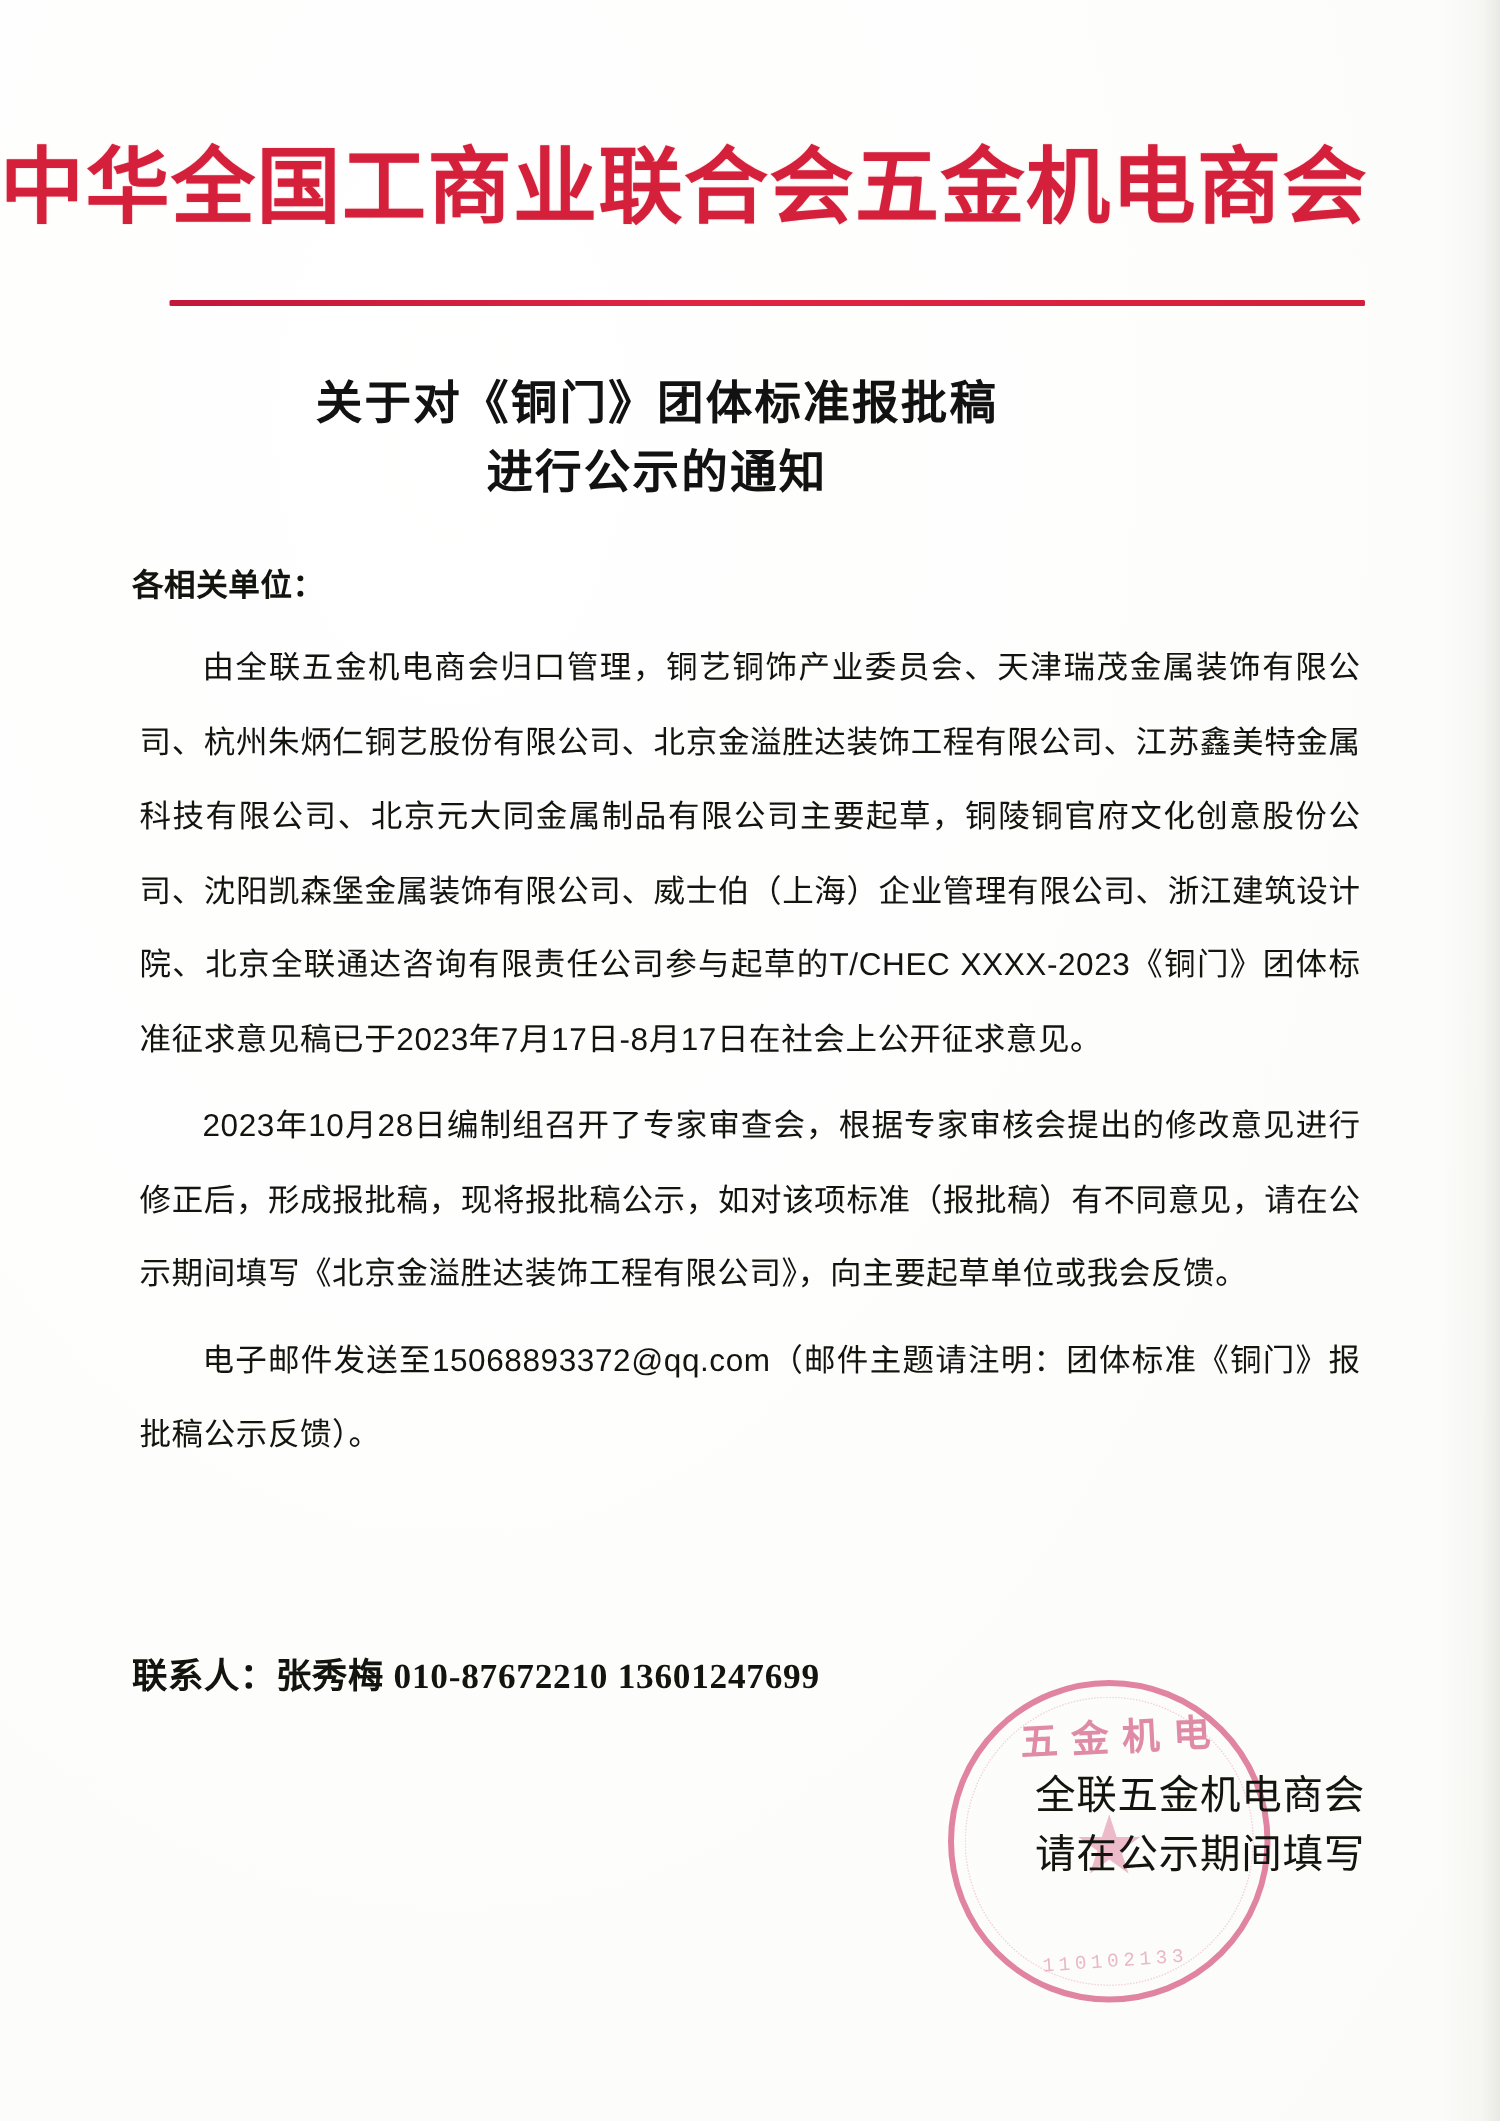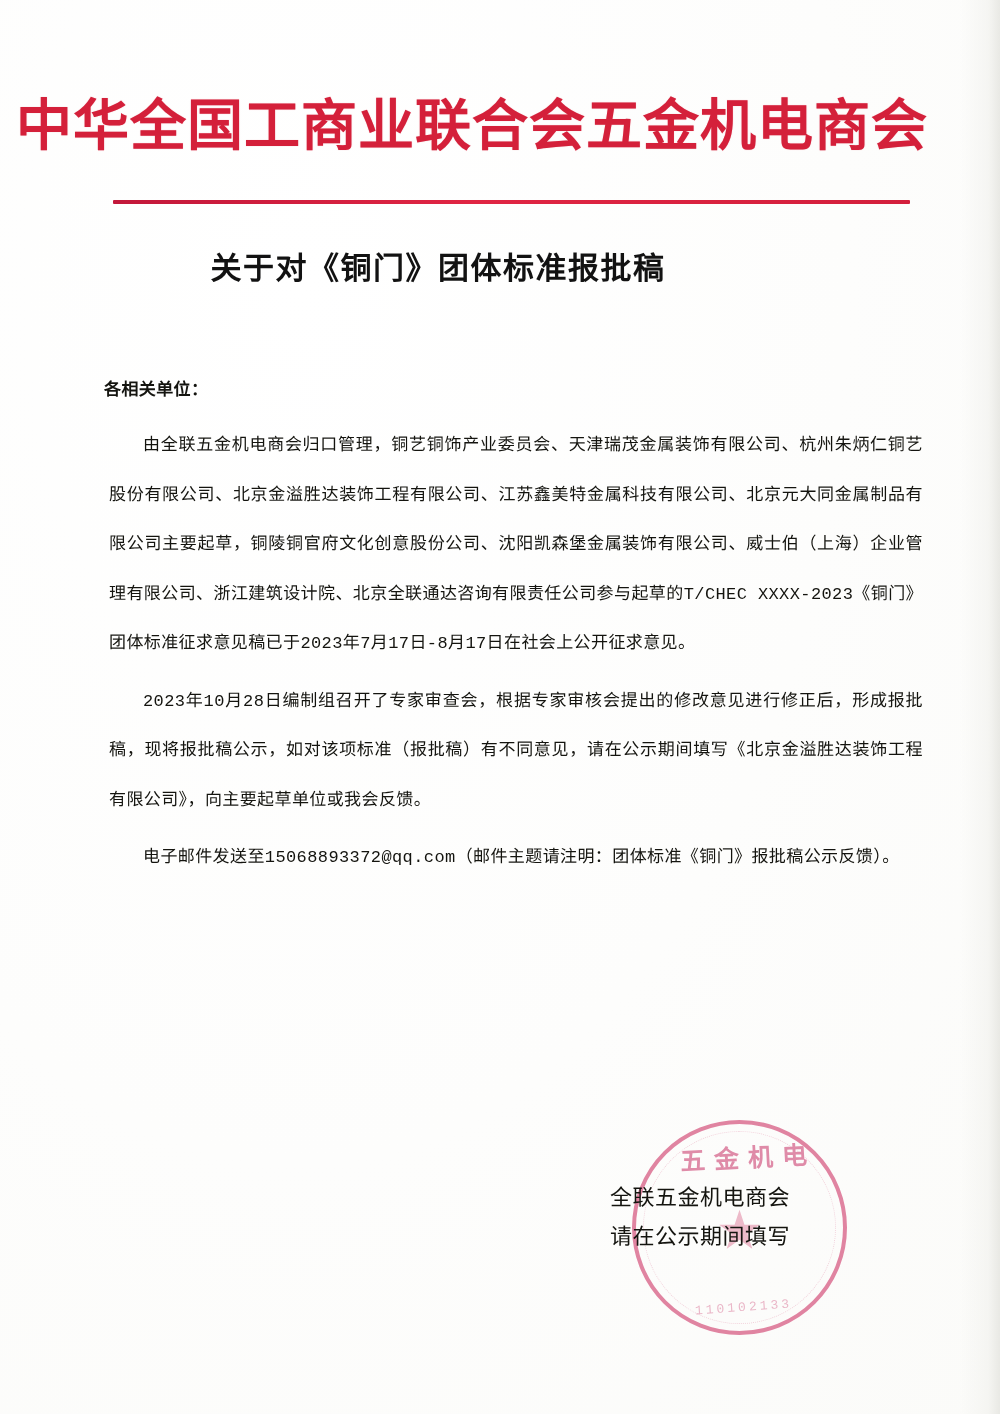--- a/index.html
+++ b/index.html
@@ -31,21 +31,21 @@
     width: 40px;
     height: 100%;
     background: linear-gradient(to right, rgba(250,250,248,0) 0%, rgba(240,240,236,0.55) 70%, rgba(228,228,223,0.8) 100%);
     pointer-events: none;
   }
 
   
   .letterhead {
     position: absolute;
     top: 96px;
-    left: 16px;
+    left: 0;
     width: 804px;
     text-align: left;
   }
   .letterhead-title {
     font-family: "Liberation Serif", "DejaVu Serif", serif;
     font-size: 56px;
     line-height: 1.08;
     font-weight: 700;
     color: #d4203a;
     letter-spacing: 1px;
@@ -75,24 +75,24 @@
     color: #121212;
     line-height: 46px;
     letter-spacing: 1.5px;
   }
   .doc-title .line2 { display: block; }
 
   
   .body-block {
     position: absolute;
     top: 366px;
-    left: 104px;
+    left: 88px;
     width: 824px;
-    font-family: Liberation Mono, monospace;
-    font-size: 17px;
+    font-family: Liberation Sans, sans-serif;
+    font-size: 21px;
     color: #14140f;
     letter-spacing: 0.4px;
   }
   .salutation {
     font-weight: 700;
     line-height: 50px;
     margin: 0 0 2px 0;
   }
   .para {
     margin: 5px;
@@ -180,53 +180,55 @@
     opacity: 0.55;
     transform: rotate(-4deg);
   }
 
   .signature {
     position: absolute;
     left: 0;
     top: 58px;
     width: 300px;
     font-family: Liberation Sans, sans-serif;
-    font-size: 22px;
+    font-size: 27px;
     color: #14140f;
     line-height: 39px;
-    text-align: left;
+    text-align: right;
     letter-spacing: 0.5px;
     white-space: nowrap;
   }
   .signature div { display: block; }
   .signature .sig-date { letter-spacing: 2.5px; }
 </style>
 </head>
 <body>
 
 <div class="page">
 
   <div class="scan-edge-right"></div>
 
   <div class="letterhead">
     <div class="letterhead-title">中华全国工商业联合会五金机电商会</div>
   </div>
   <div class="header-rule"></div>
 
   <div class="doc-title">
     <span>关于对《铜门》团体标准报批稿</span>
+    <span class="line2">进行公示的通知</span>
   </div>
 
   <div class="body-block">
     <p class="salutation">各相关单位：</p>
     <p class="para">由全联五金机电商会归口管理，铜艺铜饰产业委员会、天津瑞茂金属装饰有限公司、杭州朱炳仁铜艺股份有限公司、北京金溢胜达装饰工程有限公司、江苏鑫美特金属科技有限公司、北京元大同金属制品有限公司主要起草，铜陵铜官府文化创意股份公司、沈阳凯森堡金属装饰有限公司、威士伯（上海）企业管理有限公司、浙江建筑设计院、北京全联通达咨询有限责任公司参与起草的T/CHEC XXXX-2023《铜门》团体标准征求意见稿已于2023年7月17日-8月17日在社会上公开征求意见。</p>
     <p class="para">2023年10月28日编制组召开了专家审查会，根据专家审核会提出的修改意见进行修正后，形成报批稿，现将报批稿公示，如对该项标准（报批稿）有不同意见，请在公示期间填写《北京金溢胜达装饰工程有限公司》，向主要起草单位或我会反馈。</p>
     <p class="para">电子邮件发送至15068893372@qq.com（邮件主题请注明：团体标准《铜门》报批稿公示反馈）。</p>
   </div>
 
+  <div class="contact-line">联系人：张秀梅 010-87672210 13601247699</div>
 
   <div class="sign-area">
     <div class="seal">
       <div class="seal-top-text">五金机电</div>
       <div class="seal-star">★</div>
       <div class="seal-bottom-text">110102133</div>
     </div>
     <div class="signature">
       <div>全联五金机电商会</div>
       <div>请在公示期间填写</div>

